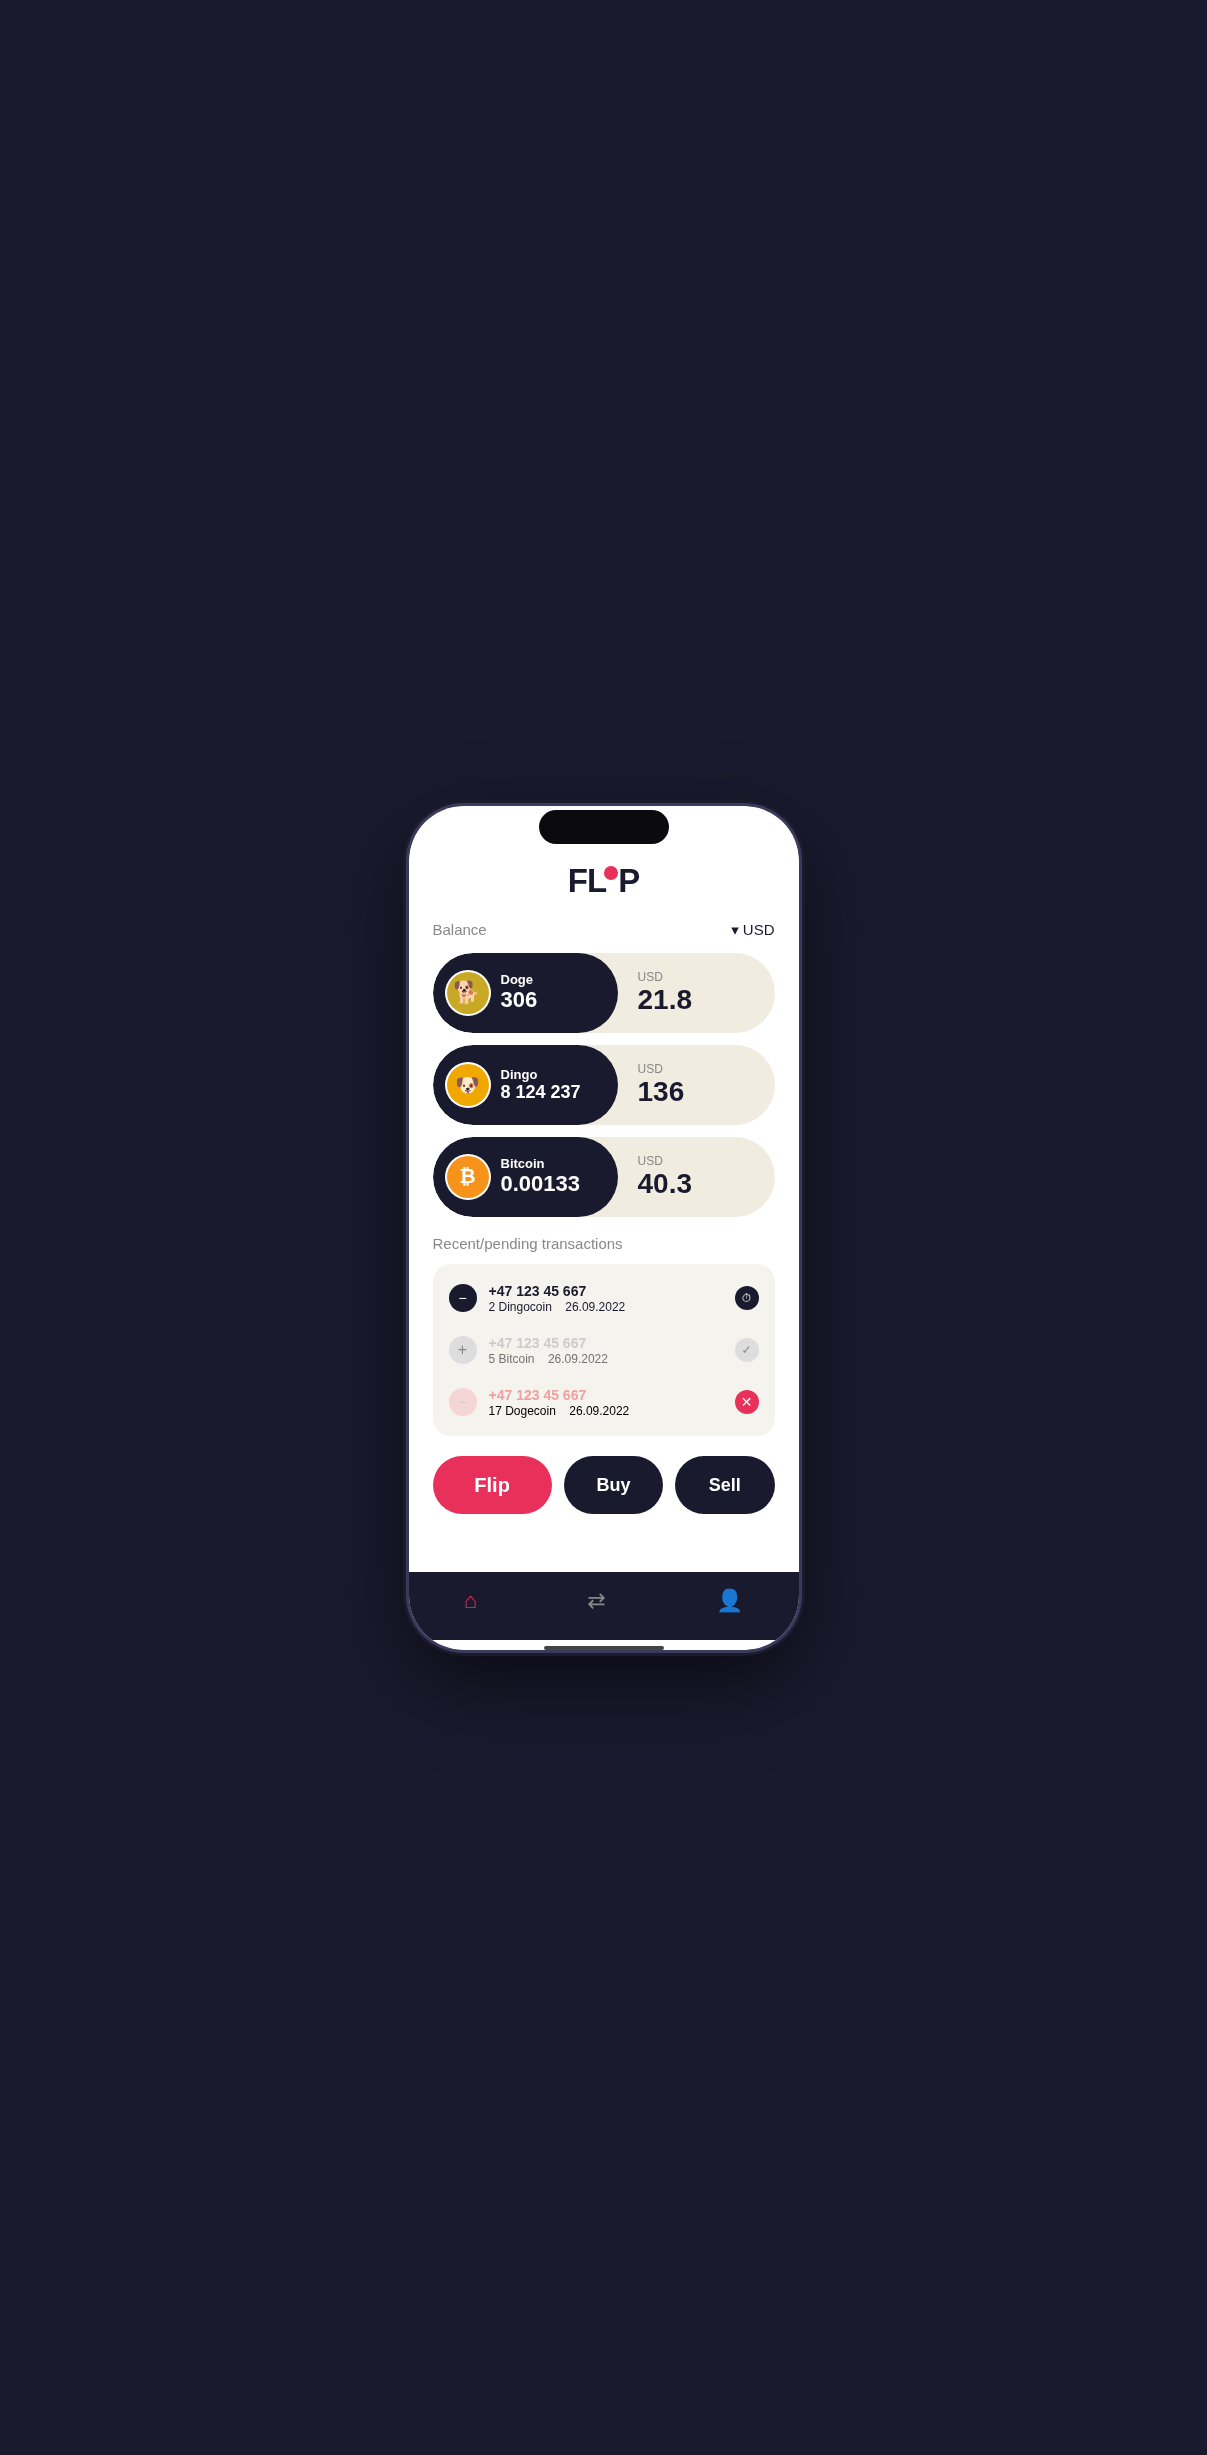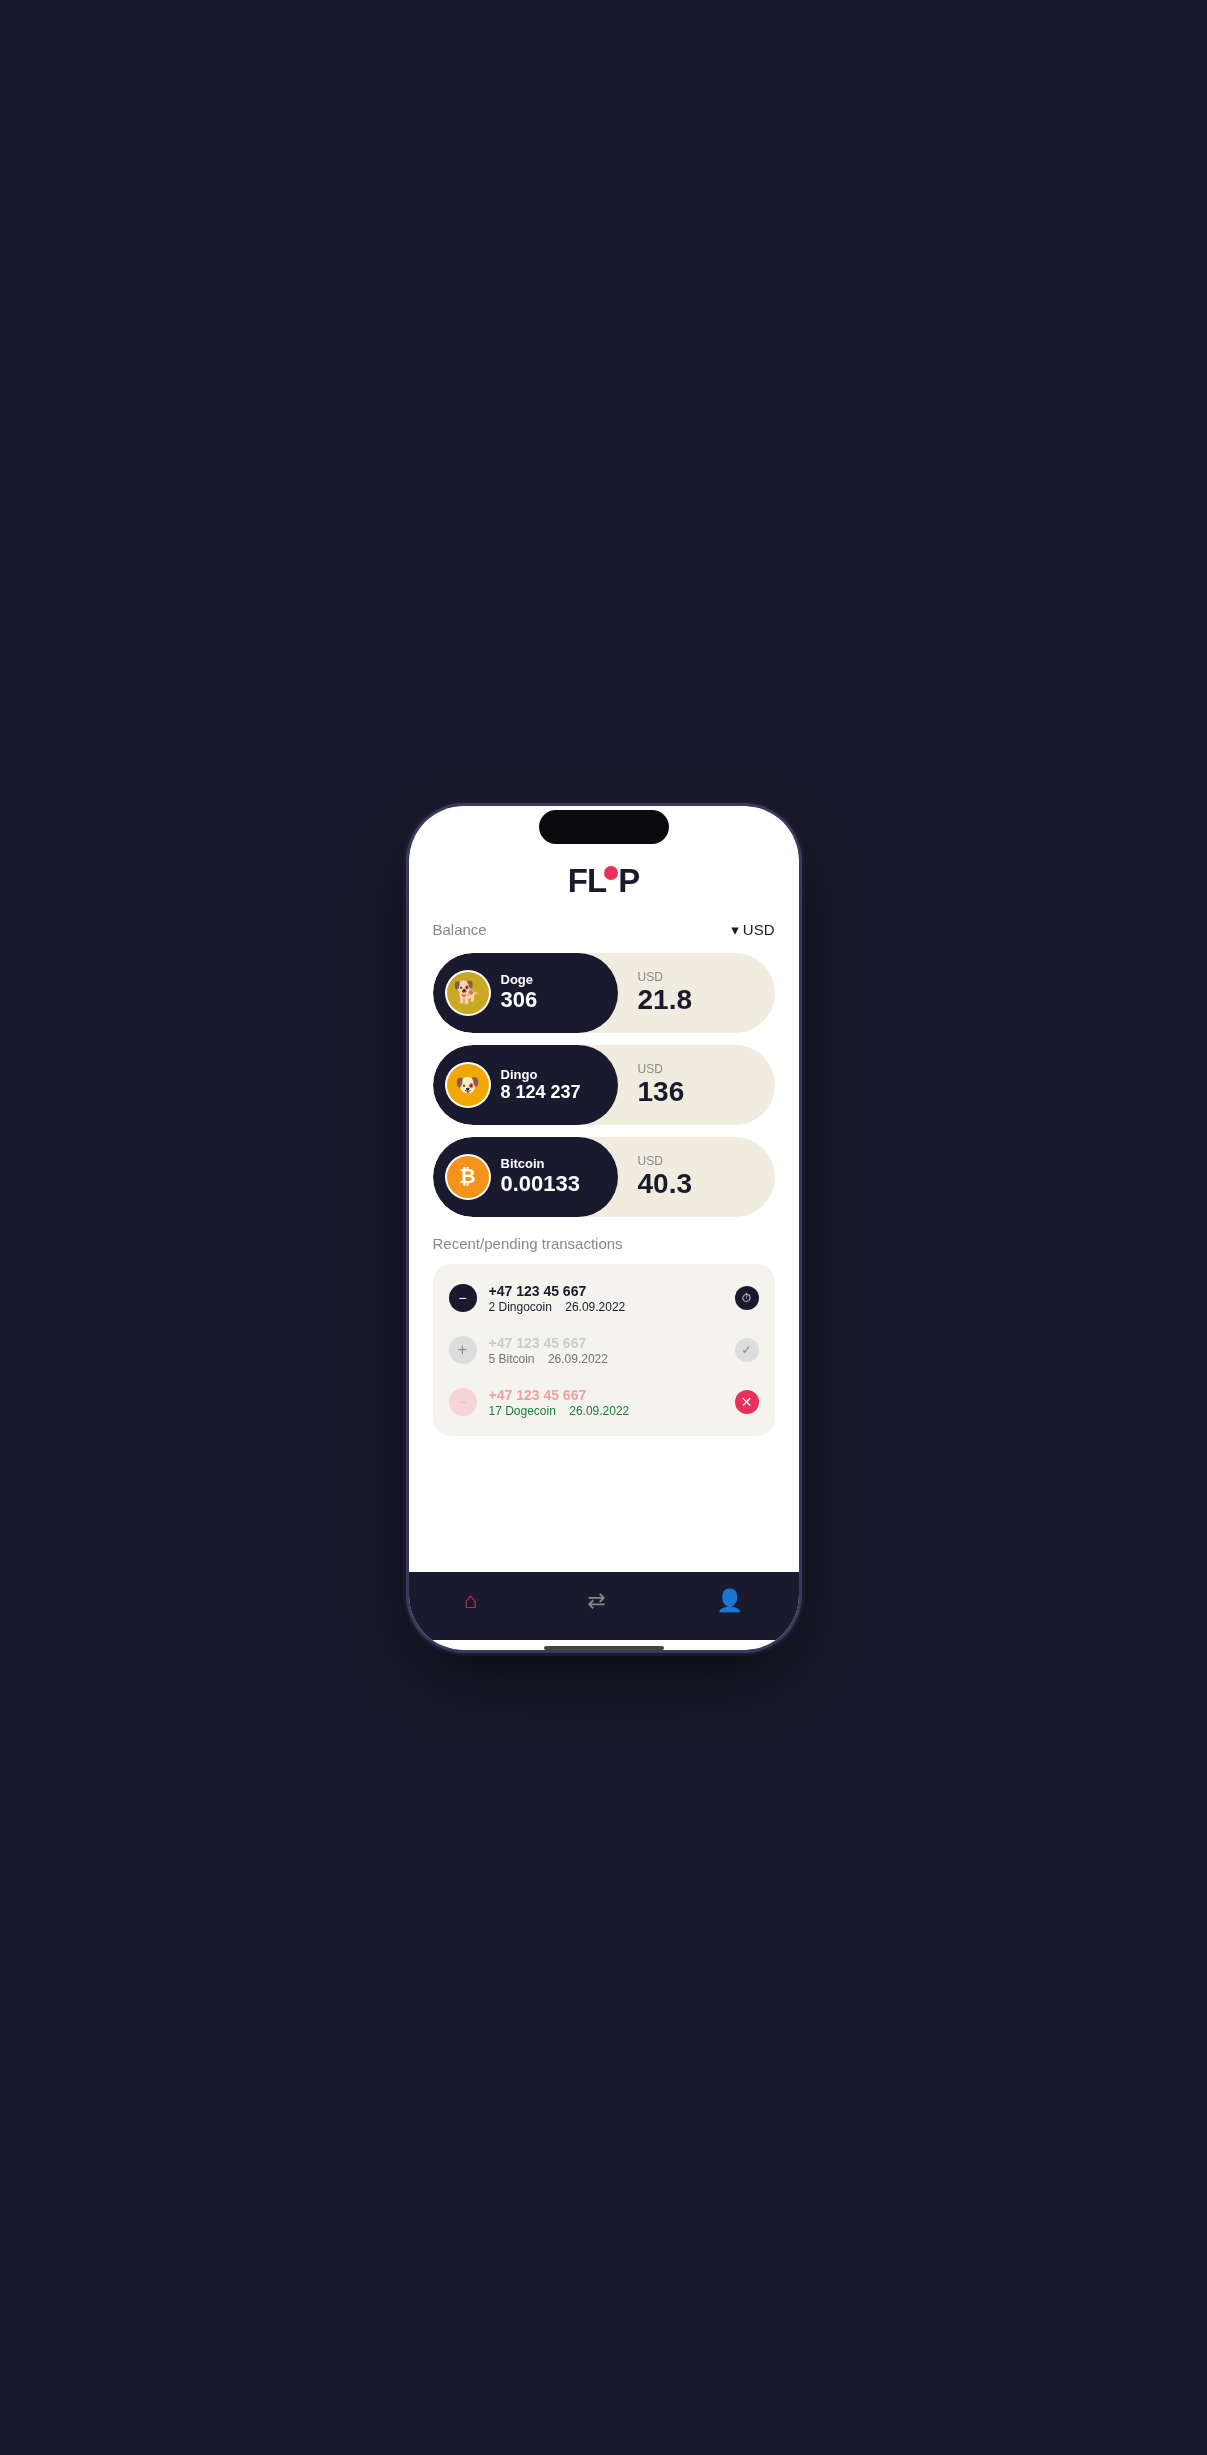--- a/index.html
+++ b/index.html
@@ -253,21 +253,21 @@
     }
     .tx-details {
       font-size: 12px;
       font-weight: 400;
     }
     .tx-active .tx-phone { color: #1a1a2e; }
     .tx-active .tx-details { color: #1a1a2e; }
     .tx-pending .tx-phone { color: #ccc; }
     .tx-pending .tx-details { color: #737373; }
     .tx-failed .tx-phone { color: #f0a0a0; }
-    .tx-failed .tx-details { color: #15803d; }
+    .tx-failed .tx-details { color: #000000; }
     .tx-status-icon {
       width: 24px;
       height: 24px;
       border-radius: 50%;
       display: flex;
       align-items: center;
       justify-content: center;
       font-size: 12px;
       flex-shrink: 0;
     }
@@ -488,20 +488,25 @@
               <span>17 Dogecoin</span>
               &nbsp;&nbsp;
               <span>26.09.2022</span>
             </div>
           </div>
           <div class="tx-status-icon status-error">✕</div>
         </div>
 
       </div>
 
+      <div class="bottom-actions">
+        <button class="btn-flip">Flip</button>
+        <button class="btn-buy">Buy</button>
+        <button class="btn-sell">Sell</button>
+      </div>
 
     </div>
 
     <div class="bottom-nav">
       <div class="nav-item">
         <span class="nav-icon nav-icon-home">⌂</span>
       </div>
       <div class="nav-item">
         <span class="nav-icon nav-icon-transfer">⇄</span>
       </div>

